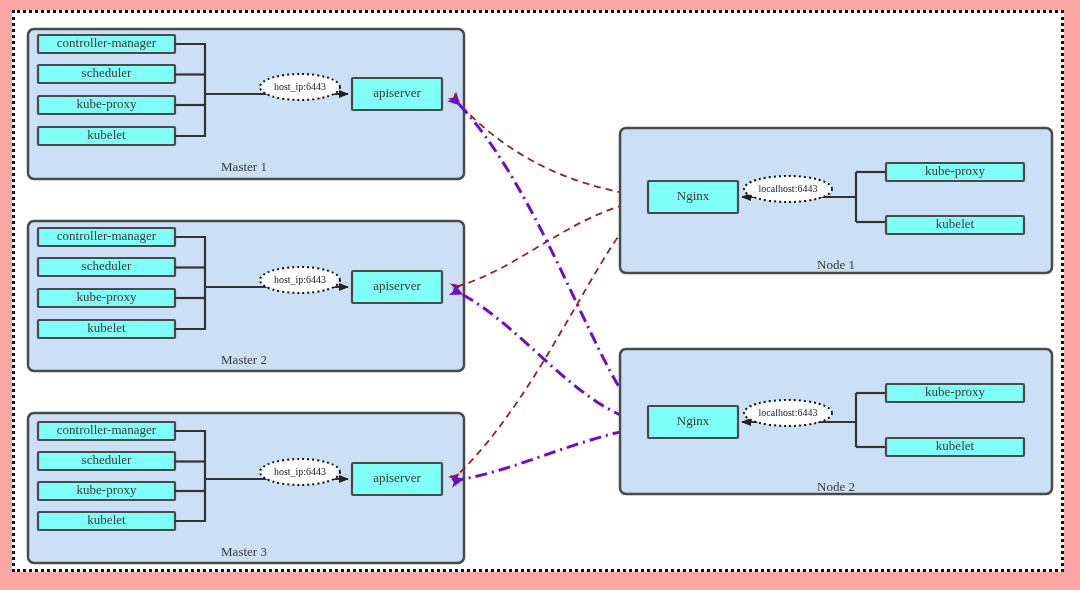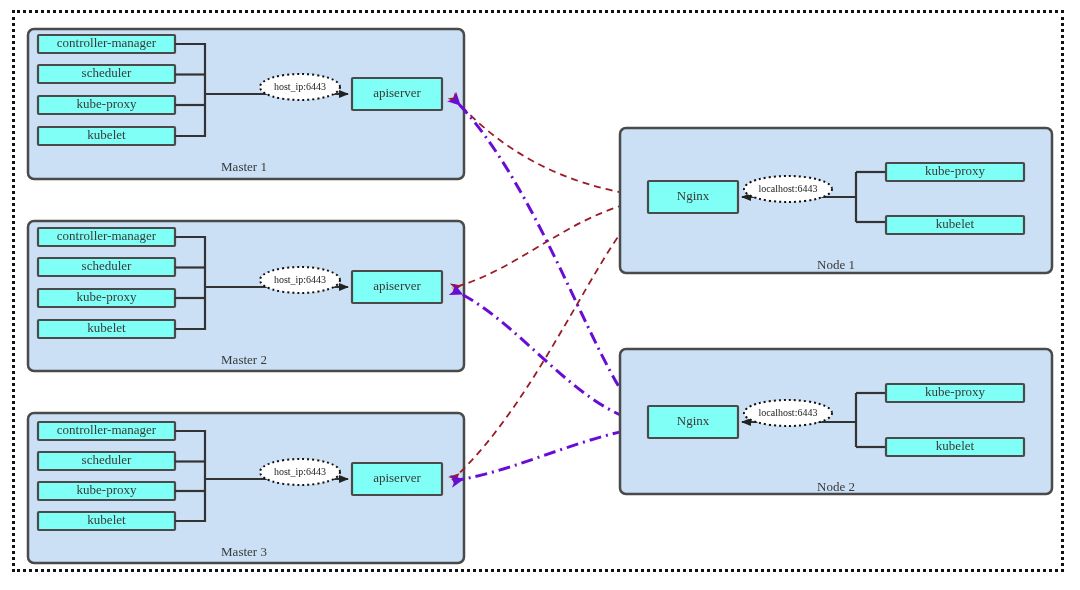--- a/index.html
+++ b/index.html
@@ -4,21 +4,21 @@
 <style>
   html, body {
     margin: 0;
     padding: 0;
     background: #000000;
   }
   #screenshot {
     position: relative;
     width: 1080px;
     height: 590px;
-    background: #ffffff;
+    background: #fca5a5;
     overflow: hidden;
     font-family: "Liberation Serif", "DejaVu Serif", serif;
   }
   #canvas {
     position: absolute;
     left: 12px;
     top: 10px;
     width: 1052px;
     height: 562px;
     background: #ffffff;

